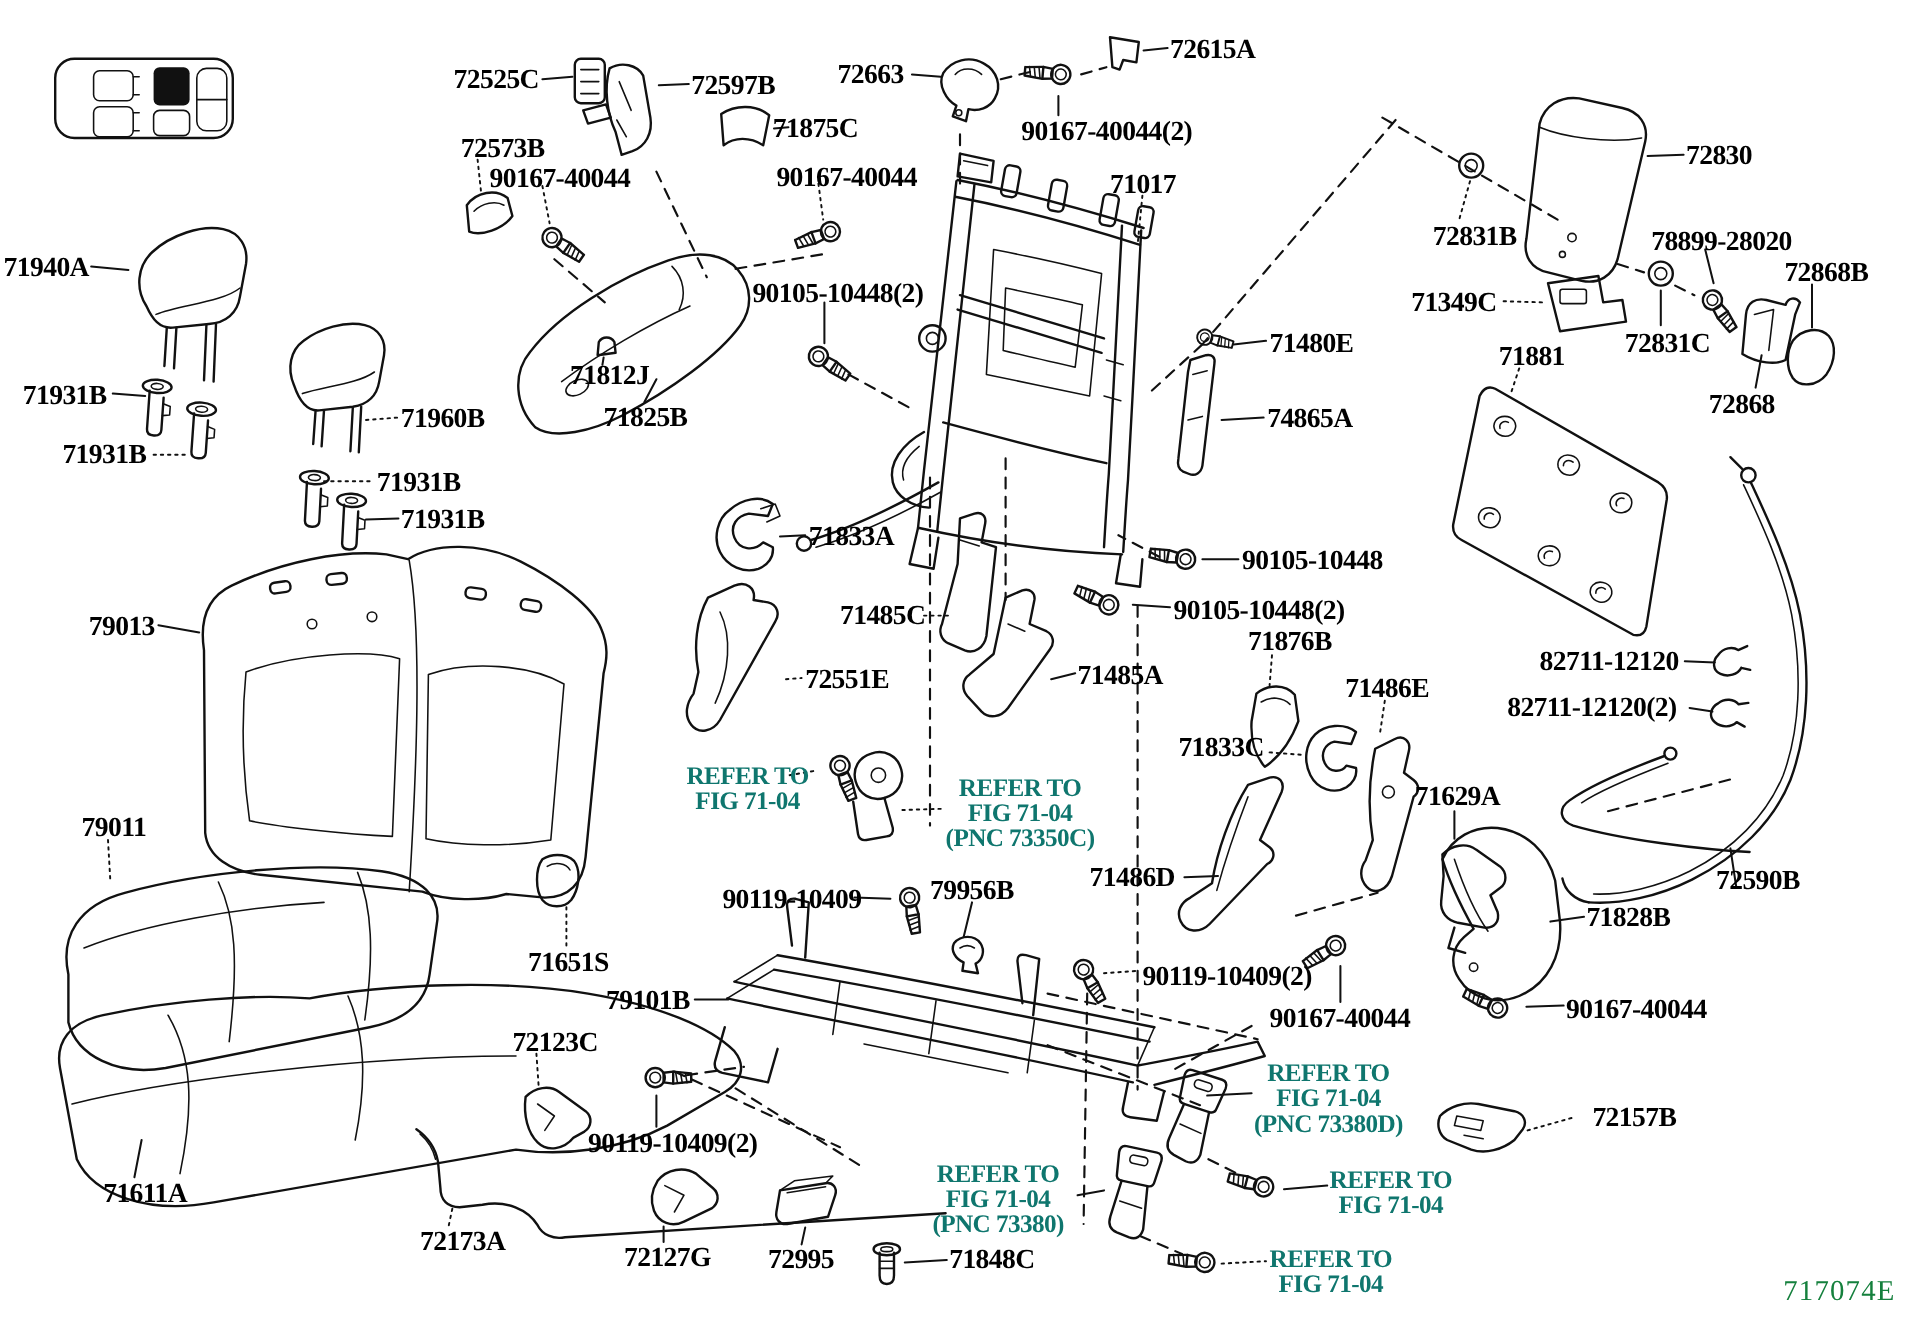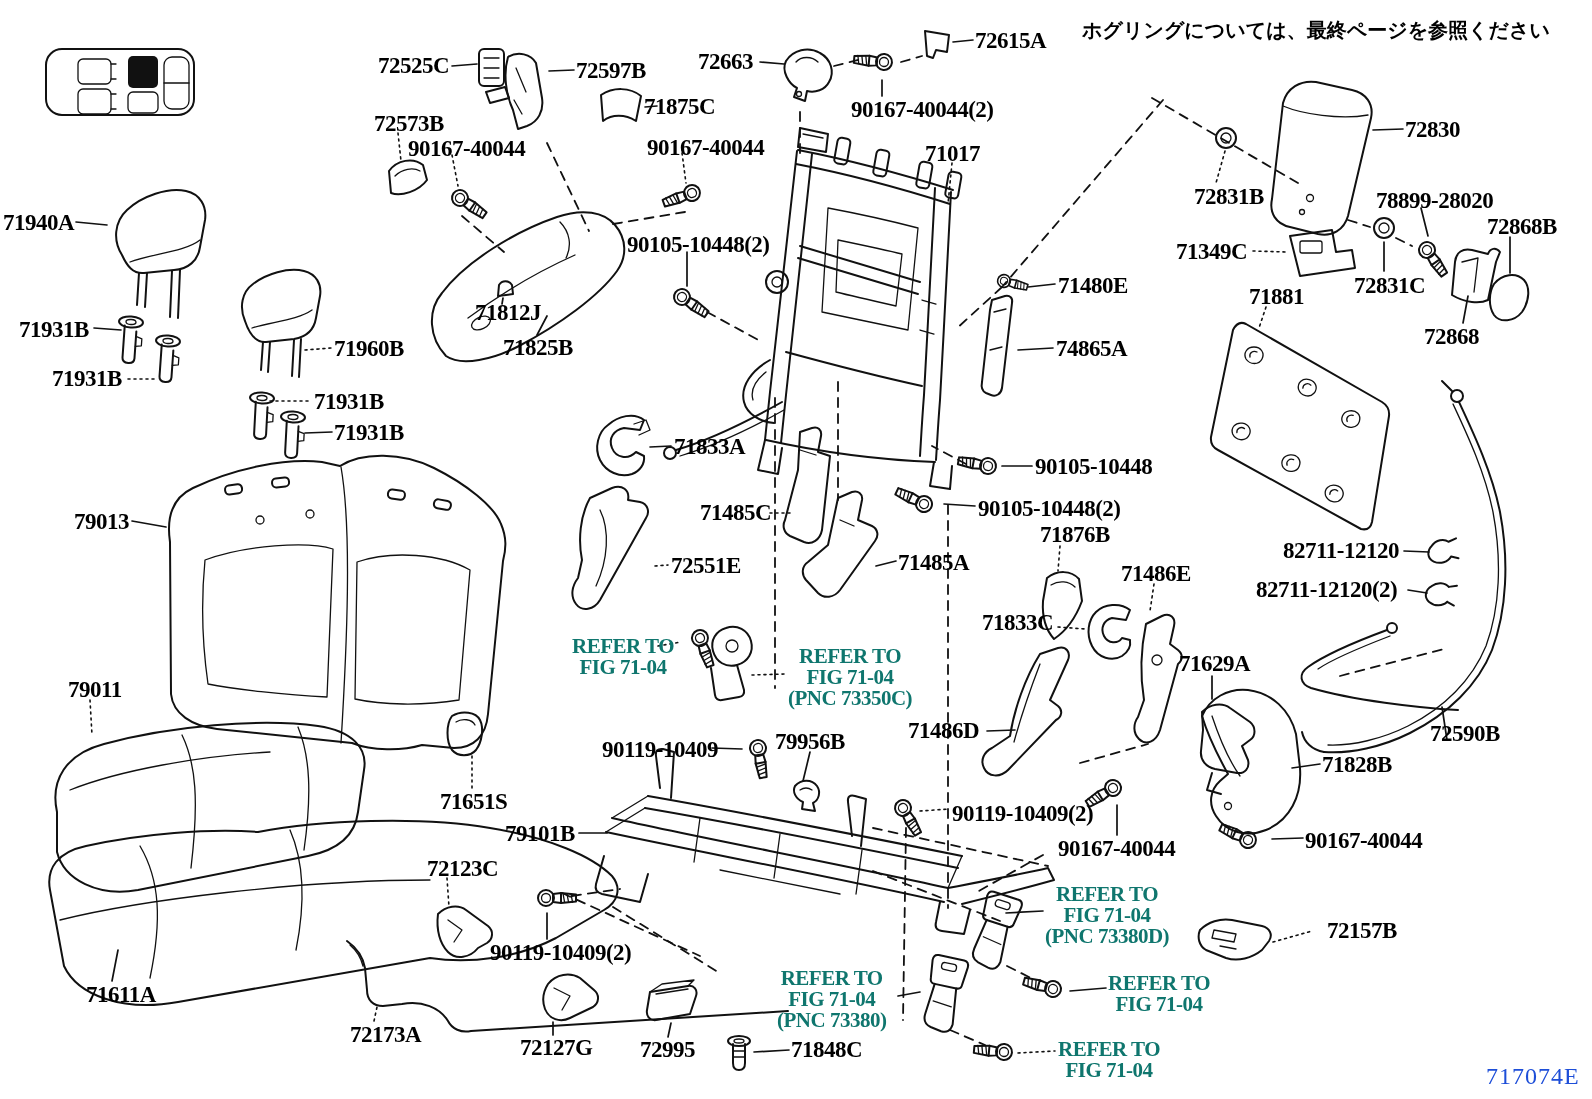--- a/index.html
+++ b/index.html
@@ -6,21 +6,21 @@
   #stage{position:relative;width:1592px;height:1099px;background:#fff;overflow:hidden;
          font-family:"Liberation Serif",serif;}
   #stage svg{position:absolute;left:0;top:0;}
   #labels{position:absolute;left:0;top:0;width:100%;height:100%;}
   .part-label{position:absolute;font:700 23px/1.05 "Liberation Serif",serif;color:#000;
               letter-spacing:-0.5px;white-space:pre;}
   .ref-note{position:absolute;font:700 21px/21px "Liberation Serif",serif;color:#0f766e;
             letter-spacing:-0.5px;white-space:pre;text-align:center;}
   .jp-note{position:absolute;left:1082px;top:18px;font:700 20px/1.25 "Liberation Serif",serif;color:#000;}
   .diagram-code{position:absolute;left:1486px;top:1064px;font:400 24px/1 "Liberation Serif",serif;
-                color:#1d4ed8;letter-spacing:1px;}
+                color:#15803d;letter-spacing:1px;}
   
   .ln{fill:none;stroke:#111;stroke-width:2;stroke-linecap:round;stroke-linejoin:round;}
   .thin{stroke-width:1.3;}
   .leader{stroke-width:1.7;}
   .dot{stroke-width:1.6;stroke-dasharray:2 4;}
   .dash{stroke-width:1.8;stroke-dasharray:9 7;}
 </style>
 </head>
 <body>
 
@@ -367,21 +367,21 @@
   </g>
 </svg>
 
 <div id="labels">
       <div class="part-label" style="left: 378px; top: 54px;">72525C</div>
       <div class="part-label" style="left: 576px; top: 59px;">72597B</div>
       <div class="part-label" style="left: 698px; top: 50px;">72663</div>
       <div class="part-label" style="left: 975px; top: 29px;">72615A</div>
       <div class="part-label" style="left: 644px; top: 95px;">71875C</div>
       <div class="part-label" style="left: 851px; top: 98px;">90167-40044(2)</div>
-      <div class="part-label" style="left: 374px; top: 112px;">72573B</div>
+      <div class="part-label" style="left: 384px; top: 112px;">72573B</div>
       <div class="part-label" style="left: 408px; top: 137px;">90167-40044</div>
       <div class="part-label" style="left: 647px; top: 136px;">90167-40044</div>
       <div class="part-label" style="left: 925px; top: 142px;">71017</div>
       <div class="part-label" style="left: 1405px; top: 118px;">72830</div>
       <div class="part-label" style="left: 1194px; top: 185px;">72831B</div>
       <div class="part-label" style="left: 1376px; top: 189px;">78899-28020</div>
       <div class="part-label" style="left: 1487px; top: 215px;">72868B</div>
       <div class="part-label" style="left: 1176px; top: 240px;">71349C</div>
       <div class="part-label" style="left: 1354px; top: 274px;">72831C</div>
       <div class="part-label" style="left: 3px; top: 211px;">71940A</div>
@@ -439,16 +439,15 @@
 (PNC 73380D)</div>
       <div class="ref-note" style="left: 777px; top: 968px;">REFER TO
 FIG 71-04
 (PNC 73380)</div>
       <div class="ref-note" style="left: 1108px; top: 973px;">REFER TO
 FIG 71-04</div>
       <div class="ref-note" style="left: 1058px; top: 1039px;">REFER TO
 FIG 71-04</div>
     </div>
 
-<div class="jp-note">ホグリングについては、最終ページを参照ください</div>
 <div class="diagram-code">717074E</div>
 
 </div>
 
 </body></html>

